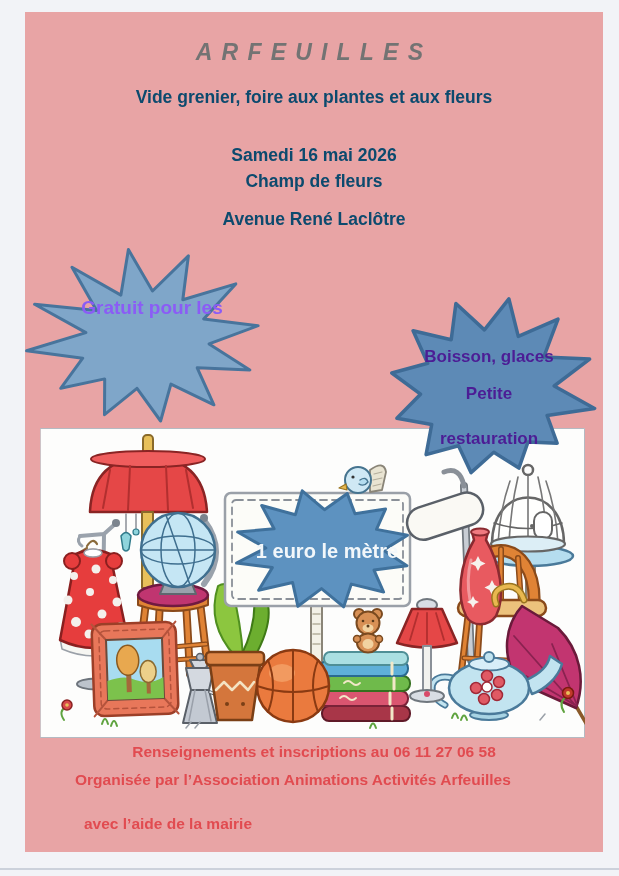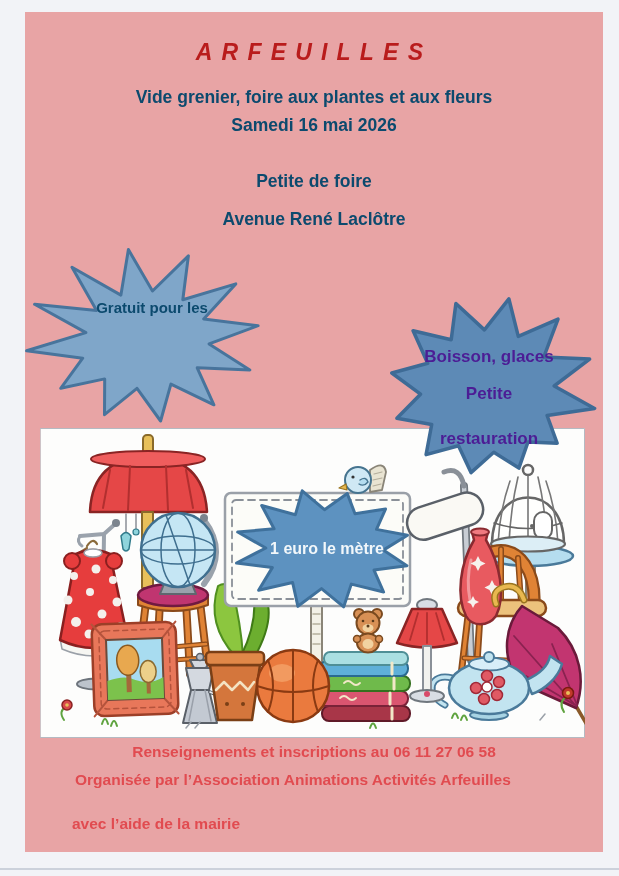--- a/index.html
+++ b/index.html
@@ -5,49 +5,49 @@
   html,body{margin:0;padding:0;}
   body{
     width:619px;height:876px;position:relative;overflow:hidden;
     background:#f2f3f7;
     font-family:"Liberation Sans",sans-serif;
   }
   .pink-page{position:absolute;left:25px;top:12px;width:578px;height:840px;background:#e8a4a5;z-index:1;}
   .scan-rule{position:absolute;left:0;top:868px;width:619px;height:2px;background:#ccd1db;z-index:1;}
   .txt{position:absolute;z-index:4;white-space:nowrap;}
   .centered{left:25px;width:578px;text-align:center;}
-  .title{top:39px;font-size:23px;font-weight:bold;font-style:italic;letter-spacing:0.40em;color:#b91c1c;}
+  .title{top:39px;font-size:23px;font-weight:bold;font-style:italic;letter-spacing:0.40em;color:#737373;}
   .h-line{font-size:17.5px;font-weight:bold;color:#0c4a6e;}
   .subtitle{top:87px;}
-  .date-line{top:115px;text-align:center;}
+  .date-line{top:145px;text-align:center;}
   .loc-line{top:171px;}
   .addr-line{top:209px;}
   .burst-svg{position:absolute;z-index:5;overflow:visible;}
   .burst-label{position:absolute;z-index:6;text-align:center;}
-  .bl-left{left:47px;top:296px;width:210px;font-size:15px;font-weight:600;color:#0c4a6e;line-height:23px;}
+  .bl-left{left:47px;top:296px;width:210px;font-size:19px;font-weight:600;color:#8b5cf6;line-height:23px;}
   .bl-right{left:379px;width:220px;font-size:17px;font-weight:bold;color:#4c1d95;}
   .bl-r1{top:347px;} .bl-r2{top:384px;} .bl-r3{top:429px;}
-  .bl-price{left:237px;top:540px;width:180px;font-size:16px;font-weight:bold;color:#f2f7fa;}
+  .bl-price{left:237px;top:540px;width:180px;font-size:20px;font-weight:bold;color:#f2f7fa;}
   .illus{position:absolute;left:40px;top:428px;z-index:3;}
   .foot{font-size:15.5px;font-weight:bold;color:#e14b50;}
   .foot-info{top:743px;}
   .foot-org{left:75px;top:771px;}
-  .foot-aid{left:72px;top:815px;}
+  .foot-aid{left:84px;top:815px;}
   svg *{stroke-linejoin:round;stroke-linecap:round;}
 </style>
 </head>
 <body>
 
 <div class="pink-page"></div>
 <div class="scan-rule"></div>
 
 <div class="txt centered title">ARFEUILLES</div>
 <div class="txt centered h-line subtitle">Vide grenier, foire aux plantes et aux fleurs</div>
 <div class="txt centered h-line date-line">Samedi 16 mai 2026</div>
-<div class="txt centered h-line loc-line">Petite de foire</div>
+<div class="txt centered h-line loc-line">Champ de fleurs</div>
 <div class="txt centered h-line addr-line">Avenue René Laclôtre</div>
 
 <svg class="illus" width="545" height="310" viewBox="0 0 545 310">
   <rect x="0.5" y="0.5" width="544" height="309" fill="#fdfdfc" stroke="#b4bac2"></rect>
 
   <g>
     <rect x="103" y="7" width="10" height="22" rx="4" fill="#e8c05a" stroke="#8a6a2a" stroke-width="2"></rect>
     <path d="M50,84 Q52,30 108,28 Q164,30 167,84 Z" fill="#e54747" stroke="#8a2424" stroke-width="2.5"></path>
     <ellipse cx="108" cy="31" rx="57" ry="8" fill="#ef5d5d" stroke="#8a2424" stroke-width="2"></ellipse>
     <path d="M70,42 L63,80 M90,38 L88,82 M126,38 L128,82 M146,42 L153,80" stroke="#b22f2f" stroke-width="2" fill="none"></path>

